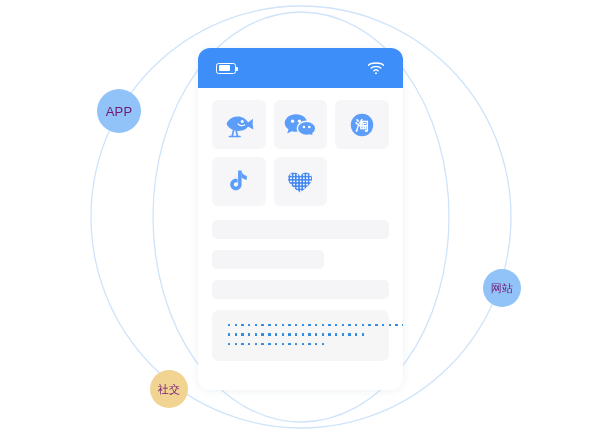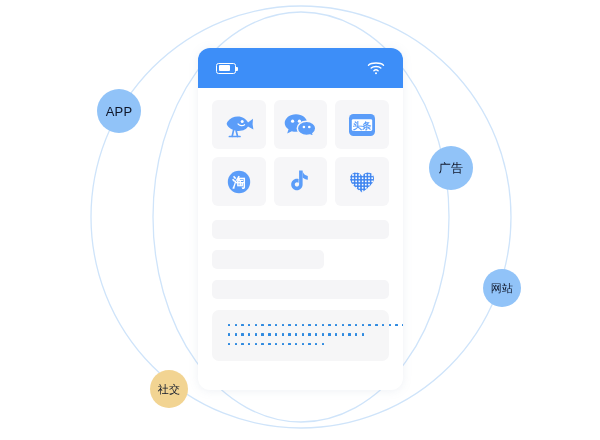--- a/index.html
+++ b/index.html
@@ -136,21 +136,21 @@
     flex: 0 0 auto;
   }
 
   
   .bubble {
     position: absolute;
     border-radius: 50%;
     display: flex;
     align-items: center;
     justify-content: center;
-    color: #0f172a;
+    color: #701a75;
     z-index: 8;
     letter-spacing: 0.2px;
     white-space: nowrap;
   }
   .bubble.blue { background: #91c3f8; }
   .bubble.gold { background: #f2d492; }
 </style>
 </head>
 <body>
 
@@ -192,27 +192,20 @@
           <svg width="34" height="30" viewBox="0 0 34 30">
             <path d="M13 4.2 C19.3 4.2 24.3 8.2 24.3 13 C24.3 17.9 19.3 21.8 13 21.8 C11.5 21.8 10.1 21.6 8.8 21.2 L4.2 23.4 L5.5 19.3 C3.1 17.7 1.7 15.5 1.7 13 C1.7 8.2 6.7 4.2 13 4.2 Z" fill="#5b9df9"></path>
             <circle cx="9.6" cy="11.2" r="1.6" fill="#ffffff"></circle>
             <circle cx="16.4" cy="11.2" r="1.6" fill="#ffffff"></circle>
             <path d="M23.6 11.2 C28.8 11.2 32.8 14.4 32.8 18.3 C32.8 20.4 31.7 22.2 29.9 23.5 L30.9 26.8 L27.1 25 C26 25.3 24.8 25.5 23.6 25.5 C18.4 25.5 14.3 22.3 14.3 18.3 C14.3 14.4 18.4 11.2 23.6 11.2 Z" fill="#5b9df9" stroke="#f6f6f8" stroke-width="1.5"></path>
             <circle cx="20.9" cy="17" r="1.3" fill="#ffffff"></circle>
             <circle cx="26.3" cy="17" r="1.3" fill="#ffffff"></circle>
           </svg>
         </div>
 
-        <div class="app-tile">
-          <svg width="34" height="30" viewBox="0 0 34 30">
-            <rect x="4" y="4" width="26" height="22" rx="4.5" fill="#5b9df9"></rect>
-            <rect x="6.8" y="9.2" width="20.4" height="11.8" rx="1.4" fill="#ffffff"></rect>
-            <text x="17" y="18.6" font-family="'DejaVu Sans', sans-serif" font-size="9.4" font-weight="bold" fill="#5b9df9" text-anchor="middle">头条</text>
-          </svg>
-        </div>
 
         <div class="app-tile">
           <svg width="34" height="30" viewBox="0 0 34 30">
             <circle cx="17" cy="15" r="11.2" fill="#5b9df9"></circle>
             <text x="17" y="19.6" font-family="'DejaVu Sans', sans-serif" font-size="13.5" font-weight="bold" fill="#ffffff" text-anchor="middle">淘</text>
           </svg>
         </div>
 
         <div class="app-tile">
           <svg width="34" height="30" viewBox="0 0 34 30">
@@ -315,17 +308,16 @@
             <span class="dot" style="background: rgb(47, 138, 224);"></span>
             <span class="dot" style="background: rgb(47, 138, 224);"></span>
             <span class="dot" style="background: rgb(47, 138, 224);"></span>
           </div>
       </div>
 
     </div>
   </div>
 
   <div class="bubble blue" style="left: 97px; top: 89px; width: 44px; height: 44px; font-size: 13px; background: rgb(145, 195, 248);">APP</div>
-  <div class="bubble blue" style="left: 429px; top: 146px; width: 44px; height: 44px; font-size: 12px; background: rgb(145, 195, 248);">广告</div>
   <div class="bubble gold" style="left: 150px; top: 370px; width: 38px; height: 38px; font-size: 11px; background: rgb(242, 212, 146);">社交</div>
   <div class="bubble blue" style="left: 483px; top: 269px; width: 38px; height: 38px; font-size: 11px; background: rgb(145, 195, 248);">网站</div>
 
 </div>
 
 </body></html>

